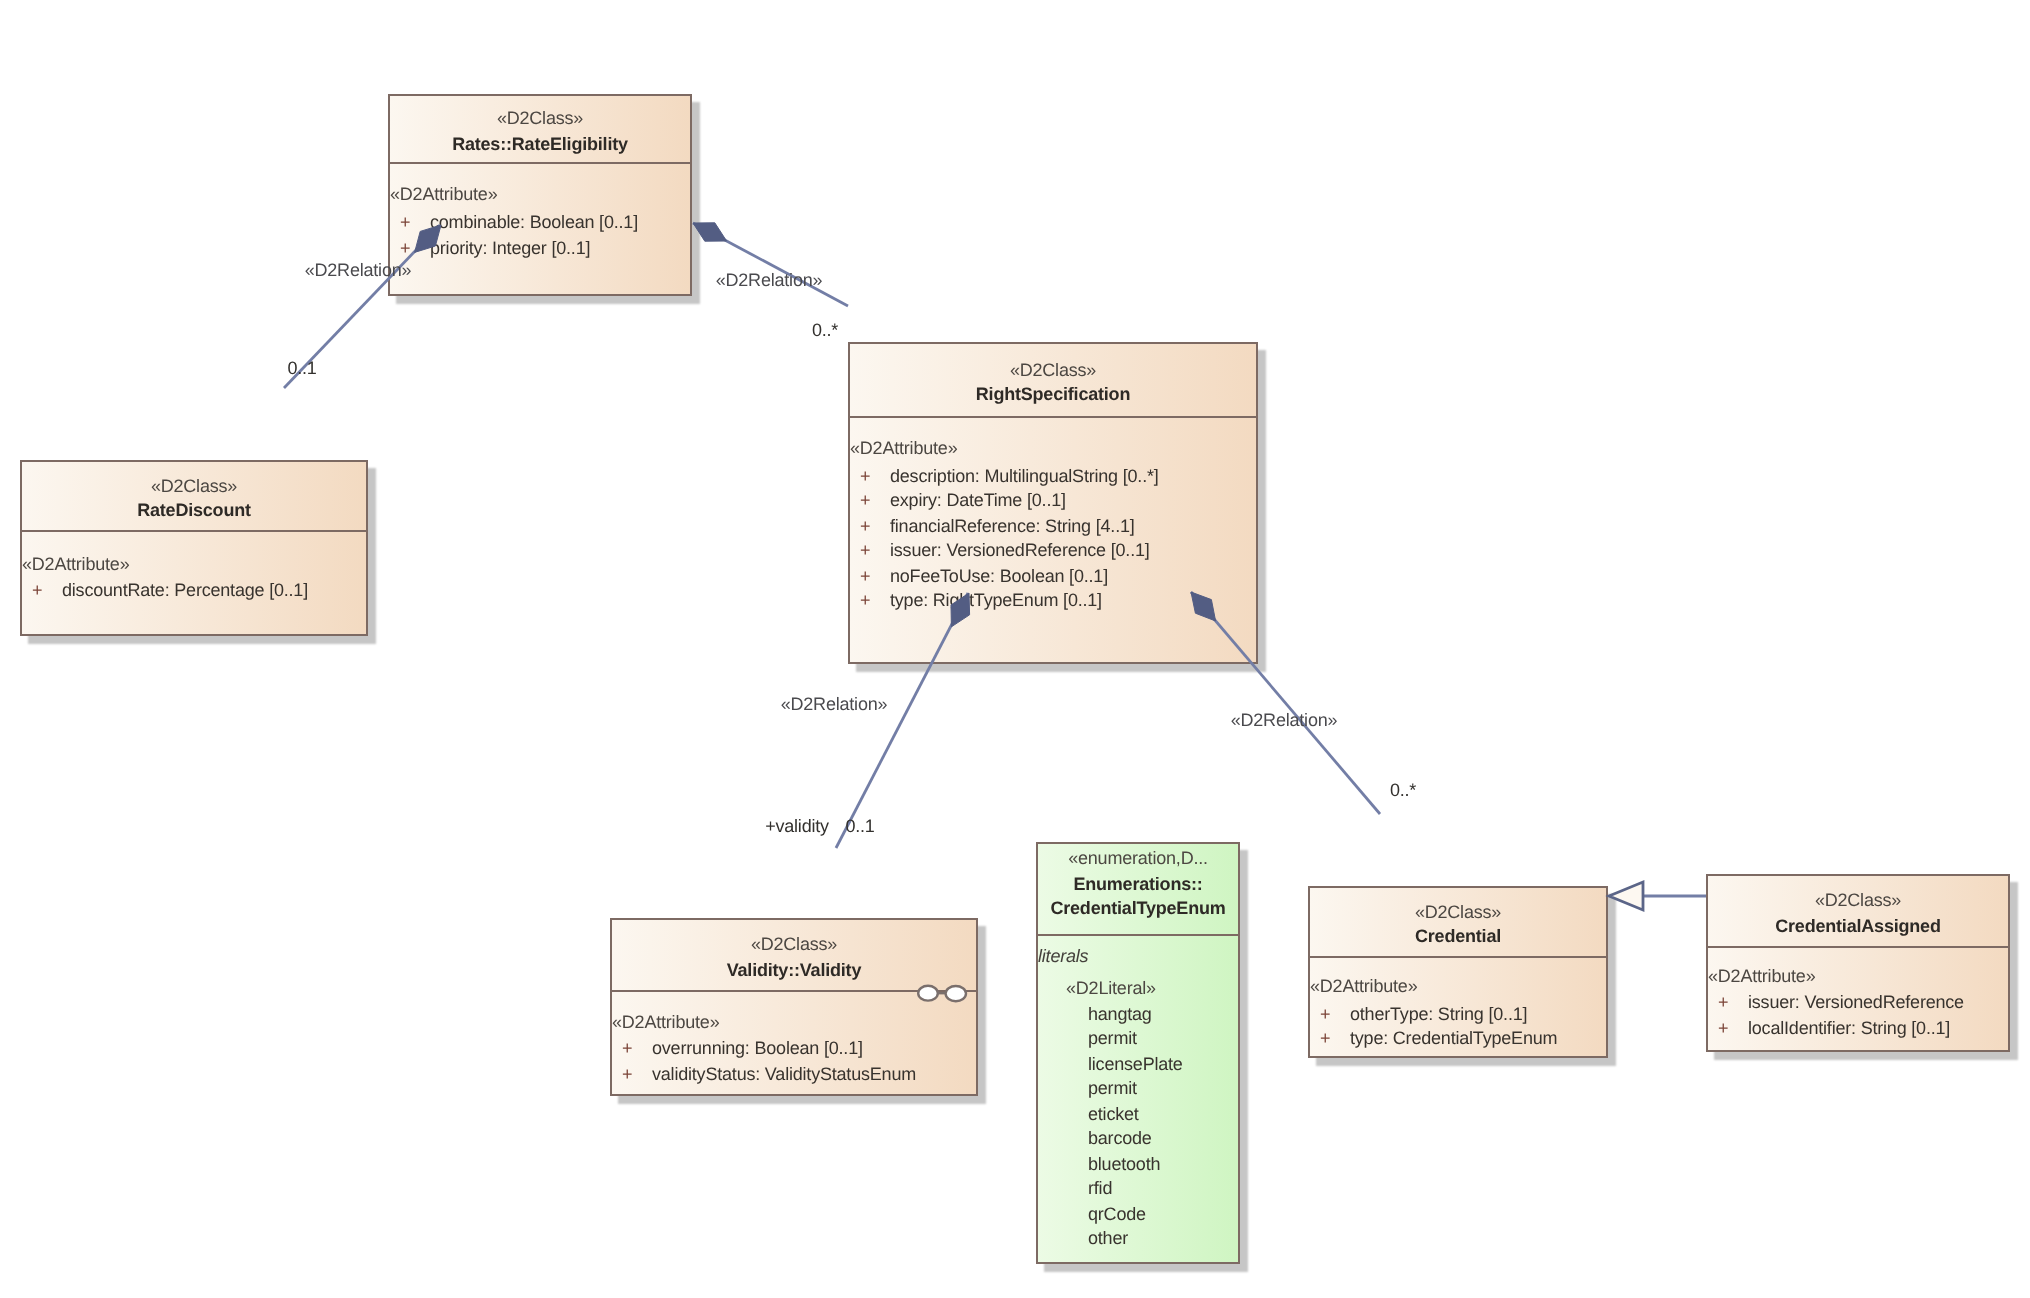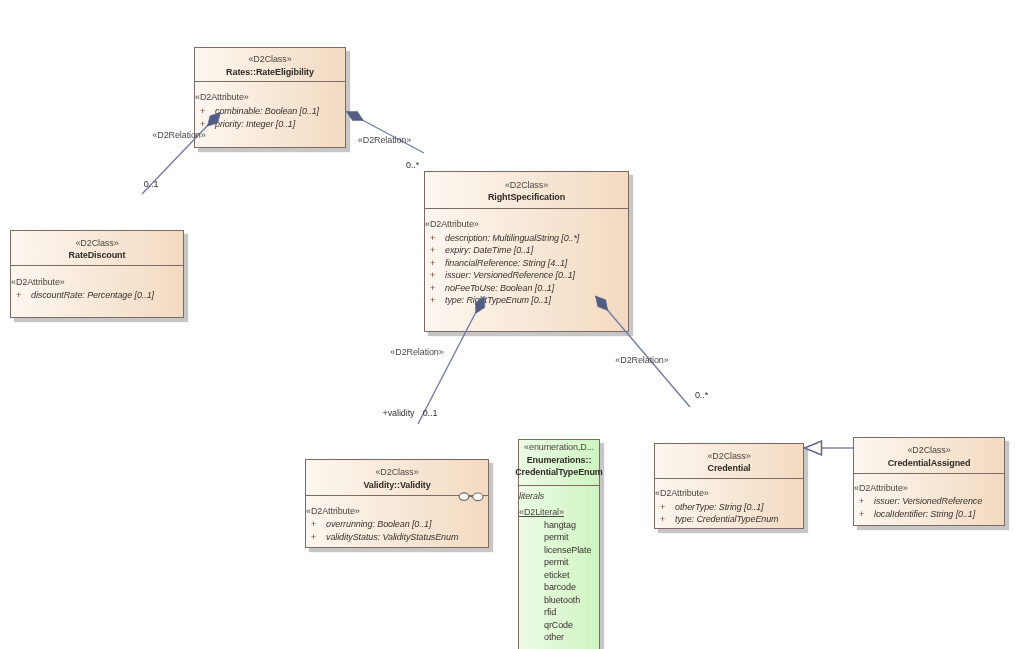--- a/index.html
+++ b/index.html
@@ -35,23 +35,23 @@
     border-bottom:1px solid #7d6a63;
     box-sizing:border-box;
     text-align:center;
   }
   .stereotype-line{color:#4c4742;}
   .name-line{font-weight:bold;color:#2e2a26;}
   .box-body{box-sizing:border-box;}
   .attr-stereotype{padding-left:0;color:#4c4742;}
   .attr-row{display:flex;}
   .attr-vis{flex:0 0 20px;padding-left:5px;box-sizing:border-box;color:#7b4438;}
-  .attr-text{white-space:nowrap;font-style:italic;}
+  .attr-text{white-space:nowrap;}
   .literals-caption{font-style:italic;text-align:left;color:#44413c;}
-  .literal-stereotype{padding-left:0;color:#4c4742;text-decoration:underline;}
+  .literal-stereotype{padding-left:14px;color:#4c4742;}
   .literal-row{padding-left:25px;}
 
   
   svg.connector-layer{position:absolute;left:0;top:0;pointer-events:none;}
   .conn-label{
     position:absolute;transform:translate(-50%,-50%);
     font-size:9px;letter-spacing:-0.1px;color:#4a4a4e;white-space:nowrap;
   }
   .mult-label{
     position:absolute;transform:translate(-50%,-50%);
@@ -140,21 +140,21 @@
         <span class="attr-vis">+</span>
         <span class="attr-text">overrunning: Boolean [0..1]</span>
       </div>
       <div class="attr-row">
         <span class="attr-vis">+</span>
         <span class="attr-text">validityStatus: ValidityStatusEnum</span>
       </div>
     </div>
   </div>
 
-  <div class="uml-box enum-box" style="left:518px;top:403px;width:82px;height:211px;">
+  <div class="uml-box enum-box" style="left:518px;top:385px;width:102px;height:211px;">
     <div class="box-title" style="height:46px;justify-content:flex-start;padding-top:1px;">
       <div class="stereotype-line">«enumeration,D...</div>
       <div class="name-line">Enumerations::</div>
       <div class="name-line">CredentialTypeEnum</div>
     </div>
     <div class="box-body" style="padding-top:4px;">
       <div class="literals-caption">literals</div>
       <div class="literal-stereotype" style="padding-top:3px;">«D2Literal»</div>
       <div class="literal-row" style="padding-top:0.5px;">hangtag</div>
       <div class="literal-row">permit</div>

